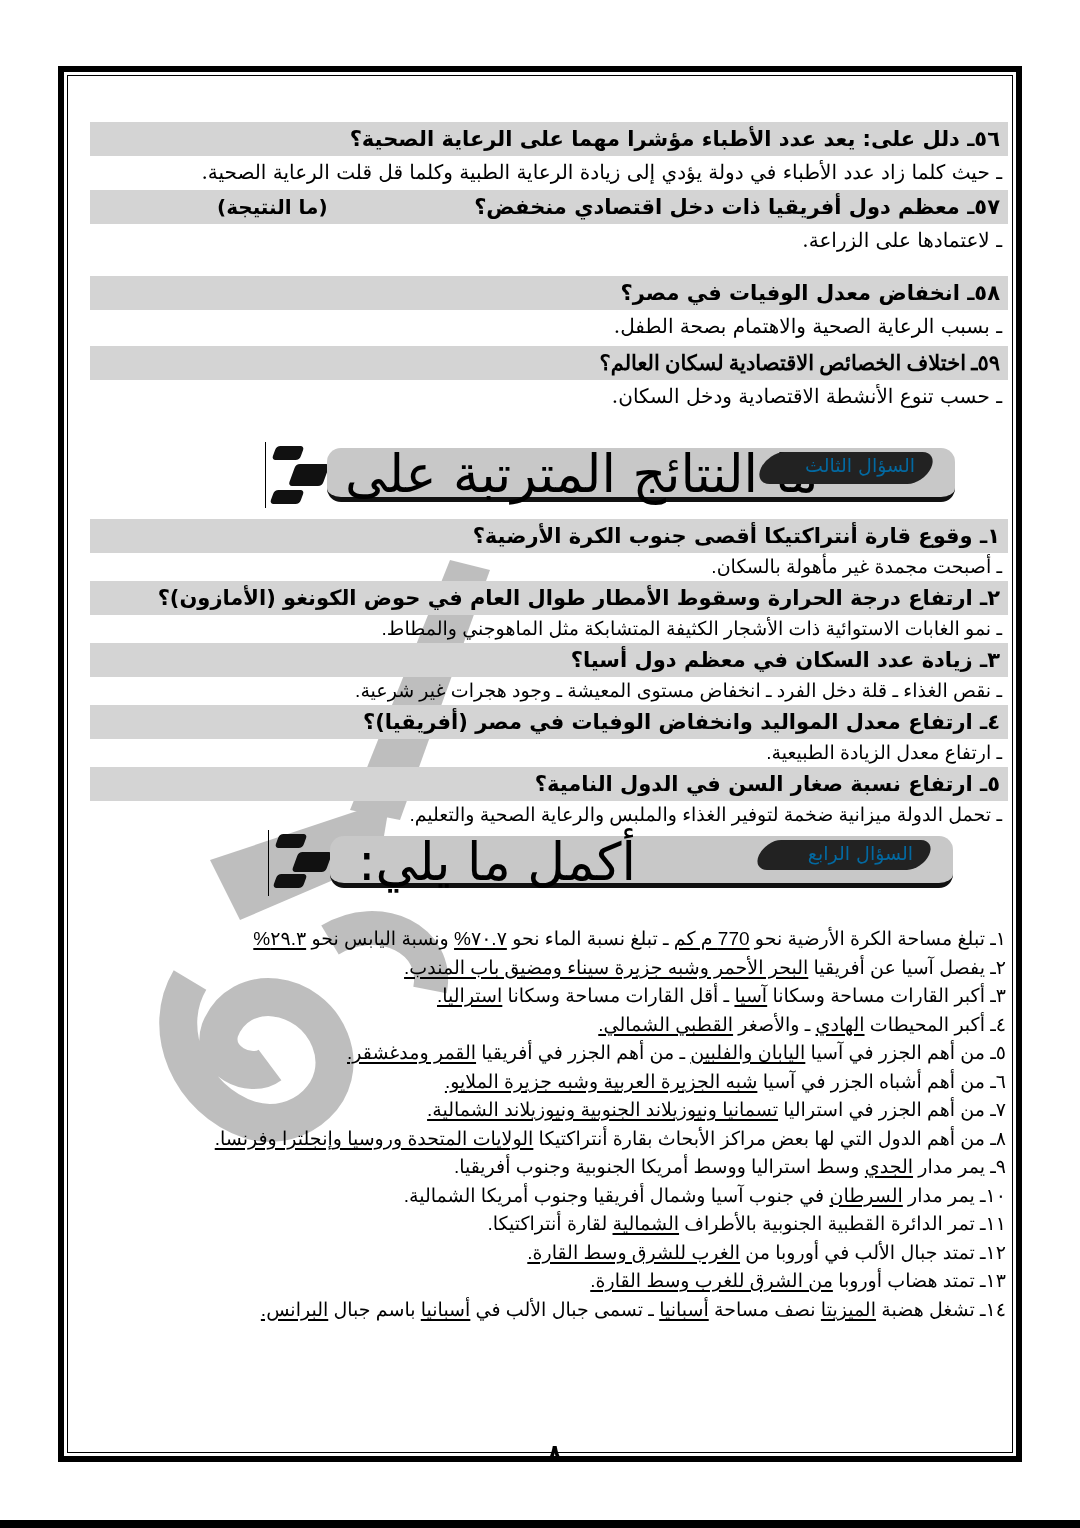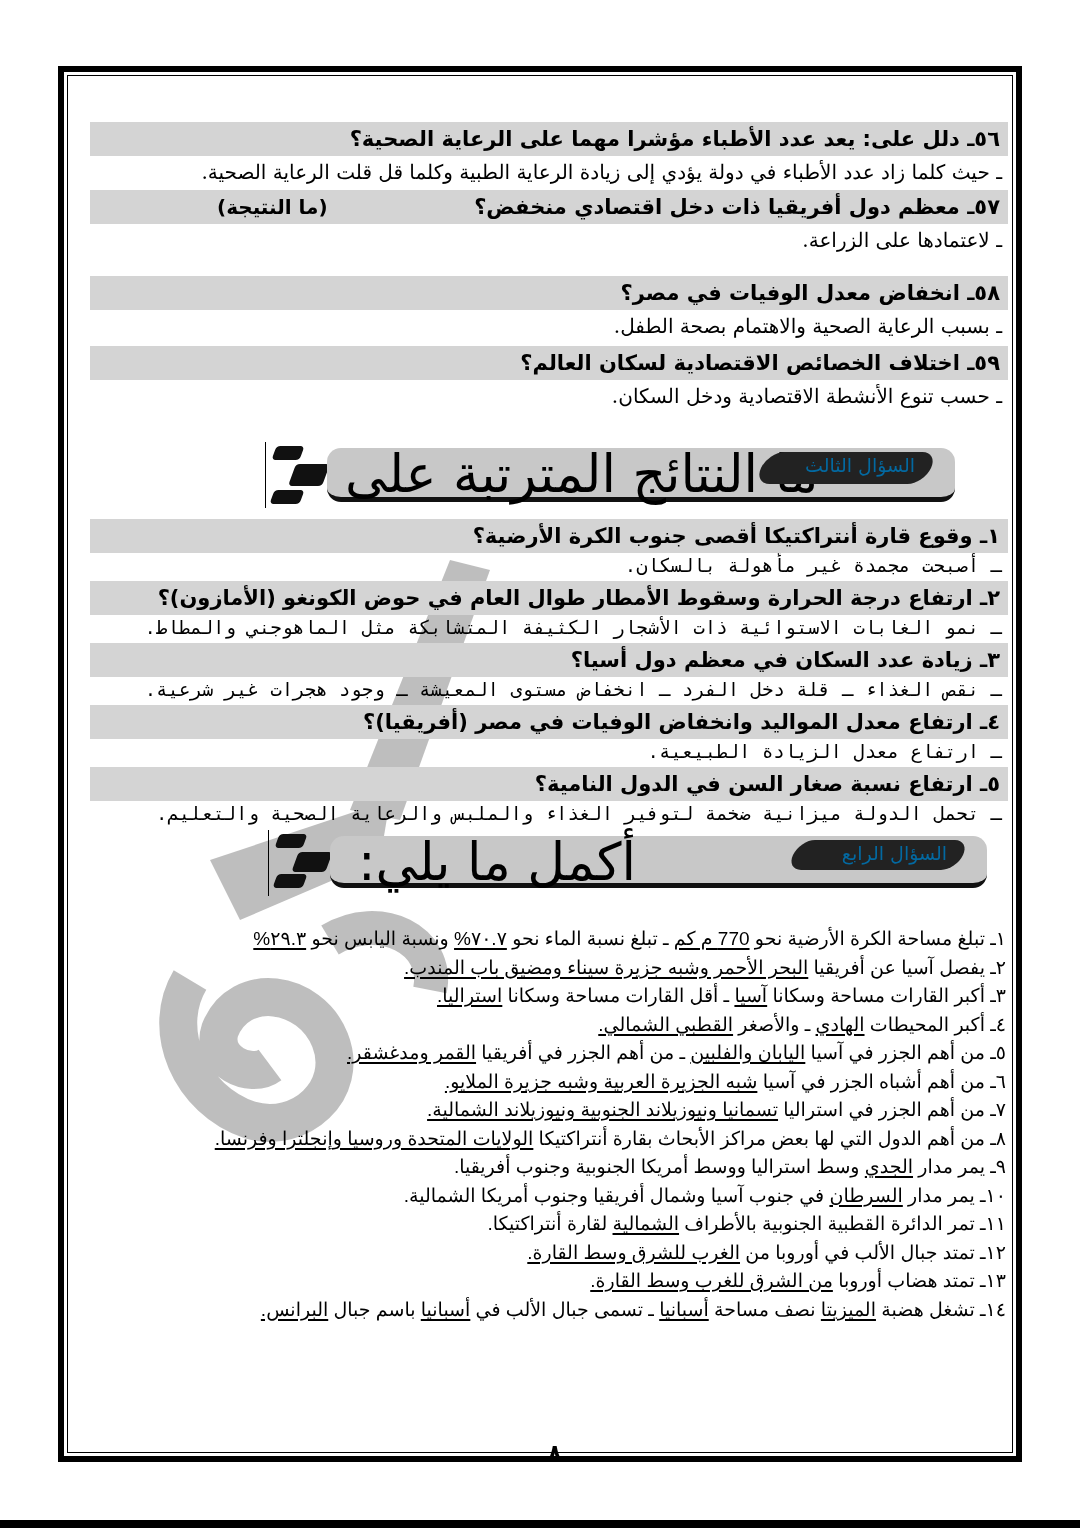--- a/index.html
+++ b/index.html
@@ -9,21 +9,21 @@
                 border:6px solid #000; box-sizing:border-box; }
   .page-frame-inner { position:absolute; left:3px; top:3px; right:3px; bottom:3px; border:1.5px solid #000; }
   .bottom-bar { position:absolute; left:0; top:1520px; width:1080px; height:8px; background:#000; }
   .page-number { position:absolute; left:548px; top:1440px; font-size:22px; font-weight:bold; }
 
   .content { position:absolute; left:90px; top:122px; width:918px; direction:rtl; }
   .q-bar { background:#d4d4d4; height:34px; line-height:34px; padding-right:8px; font-weight:bold;
            font-size:21px; white-space:nowrap; position:relative; }
   .q-bar .side-note { position:absolute; left:82px; top:0; font-weight:bold; font-size:20px;margin-left:45px; }
   .answer { font-family:"DejaVu Serif", serif; font-size:20px; line-height:32px; padding-right:6px; }
-  .answer.alt { font-family:Liberation Mono, monospace; font-size:19px; line-height:28px; }
+  .answer.alt { font-family:Liberation Sans, sans-serif; font-size:19px; line-height:28px; }
 
   .banner { position:absolute; height:66px; }
   .banner .stripes { position:absolute; left:0; top:0; width:70px; height:66px; border-left:1px solid #000; }
   .banner .stripe { position:absolute; background:#111; border-radius:4px; transform:skewX(-20deg); }
   .banner .body { position:absolute; left:62px; top:6px; right:0; height:54px; background:#c8c8c8;
                   border-radius:14px 14px 14px 14px; border-bottom:5px solid #111; box-sizing:border-box; }
   .banner .title { position:absolute; left:80px; top:2px; font-size:52px; font-family:"DejaVu Sans", sans-serif; }
   .banner .tag { position:absolute; right:24px; top:10px; height:32px; width:170px; background:#222;
                  border-radius:18px 18px 18px 18px; transform:skewX(-25deg); }
   .banner .tag-label { position:absolute; right:40px; top:12px; color:#0369a1; font-size:19px; direction:rtl; }
@@ -53,21 +53,21 @@
 
   <div class="q-bar" style="margin-top:2px;">
     <span>٥٧ـ معظم دول أفريقيا ذات دخل اقتصادي منخفض؟</span>
     <span class="side-note">(ما النتيجة)</span>
   </div>
   <div class="answer">ـ لاعتمادها على الزراعة.</div>
 
   <div class="q-bar" style="margin-top:20px;">٥٨ـ انخفاض معدل الوفيات في مصر؟</div>
   <div class="answer">ـ بسبب الرعاية الصحية والاهتمام بصحة الطفل.</div>
 
-  <div class="q-bar" style="margin-top:4px;">٥٩ـ اختلاف الخصائص الاقتصادية لسكان العالم؟</div>
+  <div class="q-bar" style="margin-top:4px;font-family:Liberation Serif, serif;">٥٩ـ اختلاف الخصائص الاقتصادية لسكان العالم؟</div>
   <div class="answer">ـ حسب تنوع الأنشطة الاقتصادية ودخل السكان.</div>
 </div>
 
 <div class="banner" style="left:265px; top:442px; width:690px;">
   <div class="stripes">
     <div class="stripe" style="left:8px; top:4px; width:28px; height:14px;"></div>
     <div class="stripe" style="left:26px; top:22px; width:34px; height:22px;"></div>
     <div class="stripe" style="left:6px; top:48px; width:30px; height:14px;"></div>
   </div>
   <div class="body"></div>
@@ -82,21 +82,21 @@
   <div class="q-bar">٢ـ ارتفاع درجة الحرارة وسقوط الأمطار طوال العام في حوض الكونغو (الأمازون)؟</div>
   <div class="answer alt">ـ نمو الغابات الاستوائية ذات الأشجار الكثيفة المتشابكة مثل الماهوجني والمطاط.</div>
   <div class="q-bar">٣ـ زيادة عدد السكان في معظم دول أسيا؟</div>
   <div class="answer alt">ـ نقص الغذاء ـ قلة دخل الفرد ـ انخفاض مستوى المعيشة ـ وجود هجرات غير شرعية.</div>
   <div class="q-bar">٤ـ ارتفاع معدل المواليد وانخفاض الوفيات في مصر (أفريقيا)؟</div>
   <div class="answer alt">ـ ارتفاع معدل الزيادة الطبيعية.</div>
   <div class="q-bar">٥ـ ارتفاع نسبة صغار السن في الدول النامية؟</div>
   <div class="answer alt">ـ تحمل الدولة ميزانية ضخمة لتوفير الغذاء والملبس والرعاية الصحية والتعليم.</div>
 </div>
 
-<div class="banner" style="left:268px; top:830px; width:685px; height:62px;padding-left:34px;">
+<div class="banner" style="left:268px; top:830px; width:685px; height:62px;">
   <div class="stripes">
     <div class="stripe" style="left:8px; top:4px; width:28px; height:14px;"></div>
     <div class="stripe" style="left:26px; top:22px; width:34px; height:20px;"></div>
     <div class="stripe" style="left:6px; top:44px; width:30px; height:14px;"></div>
   </div>
   <div class="body" style="height:52px;"></div>
   <div class="title" style="direction:rtl; left:90px; letter-spacing:6px;">أكمل ما يلي:</div>
   <div class="tag" style="top:10px; height:30px;"></div>
   <div class="tag-label">السؤال الرابع</div>
 </div>

